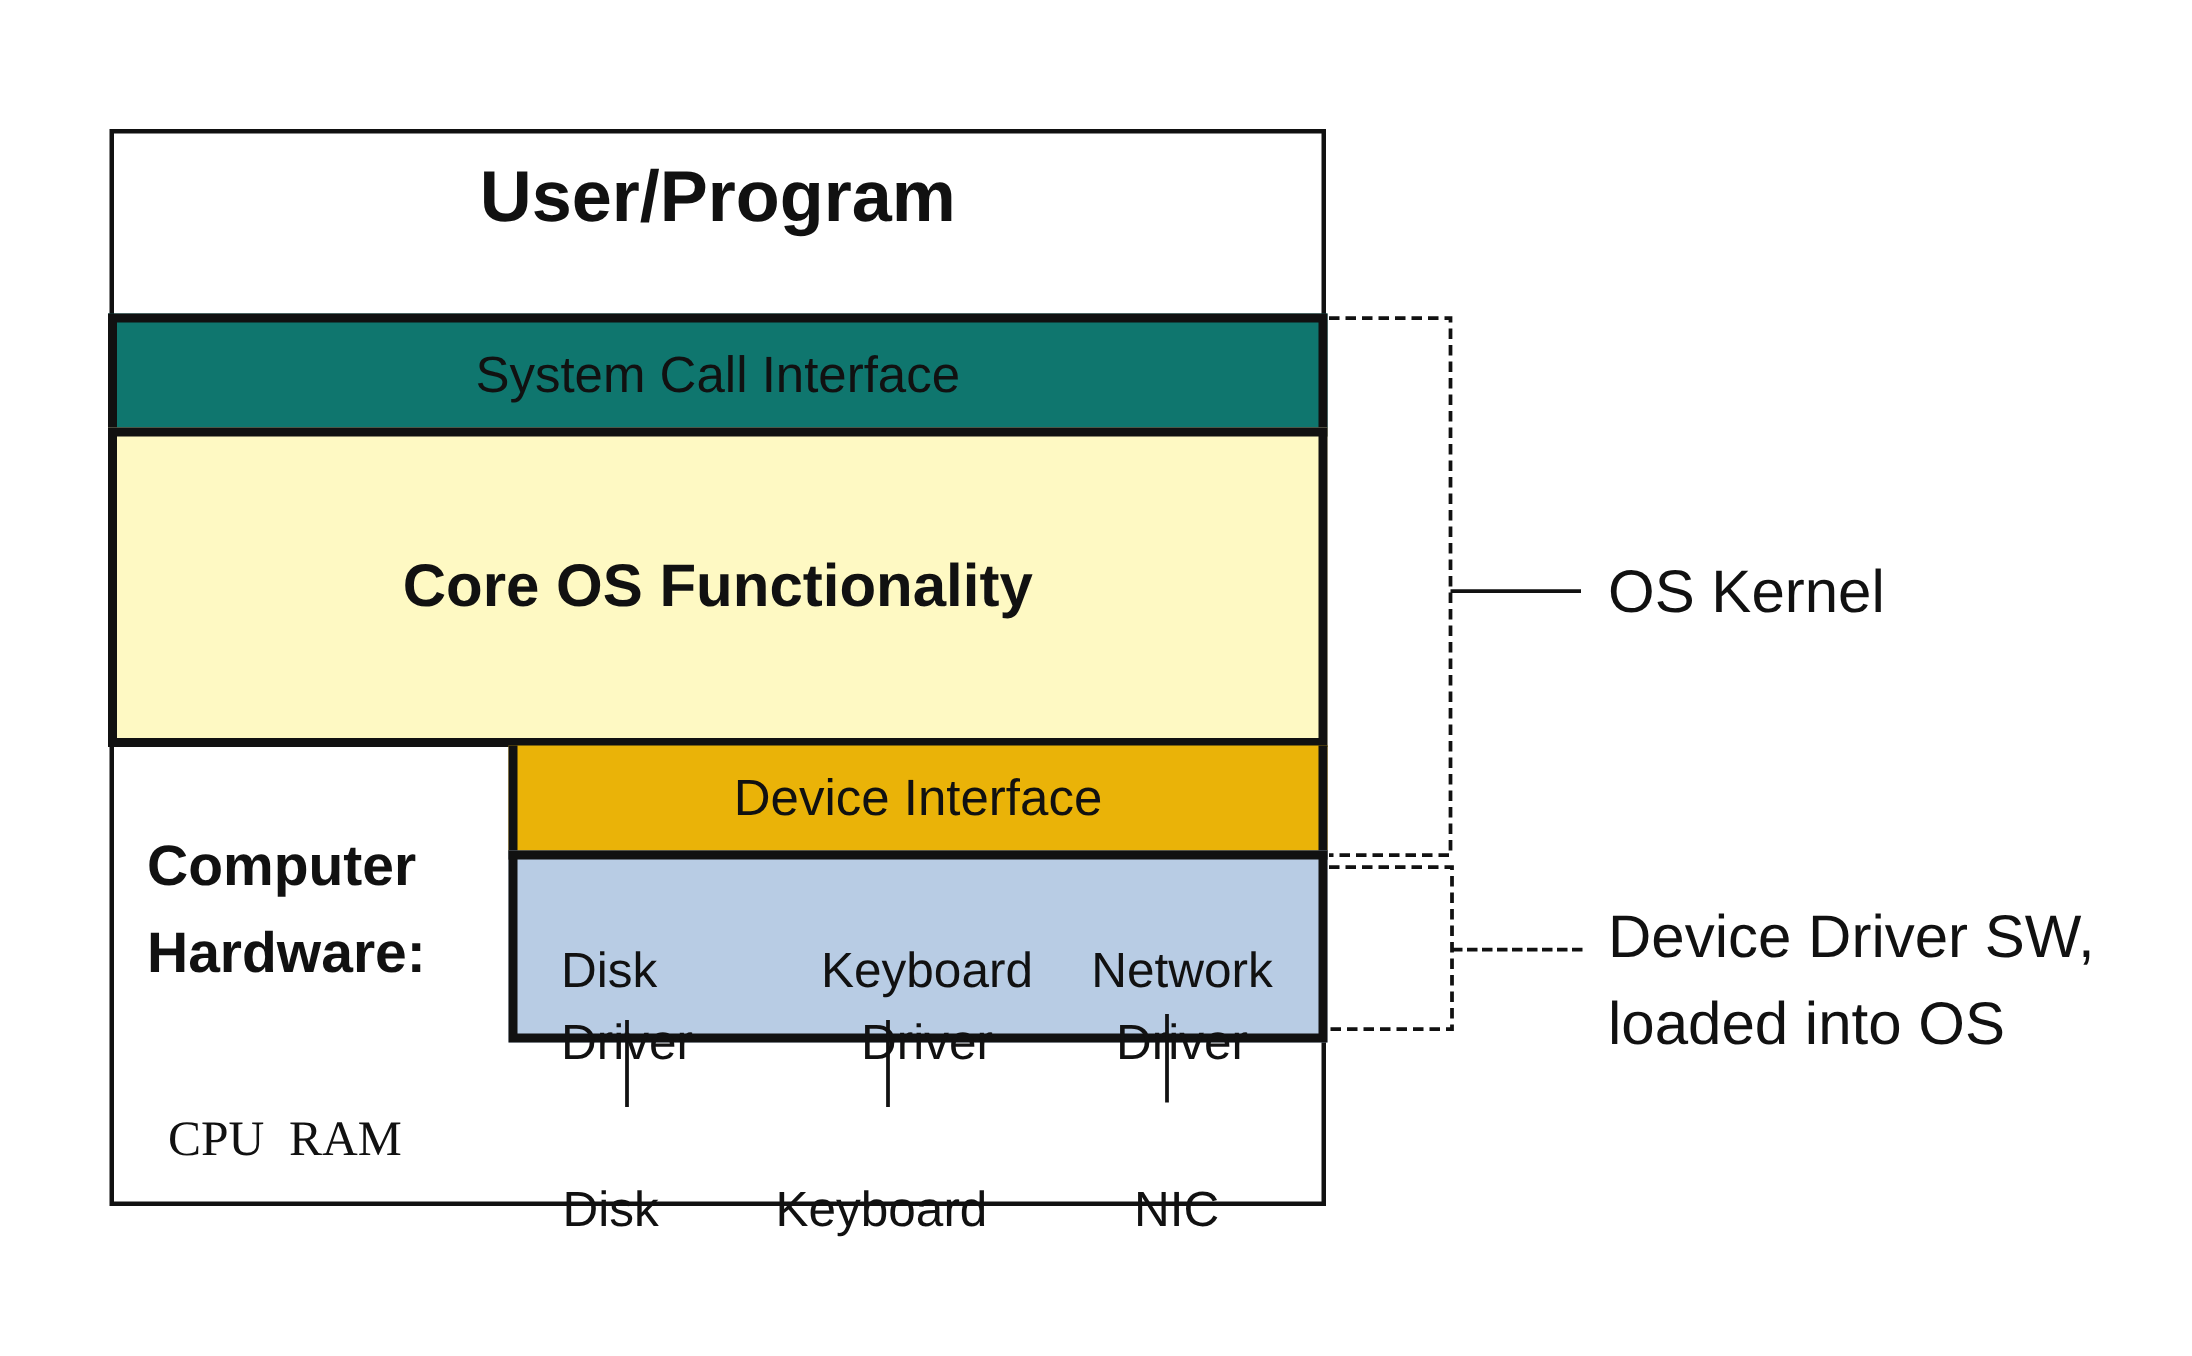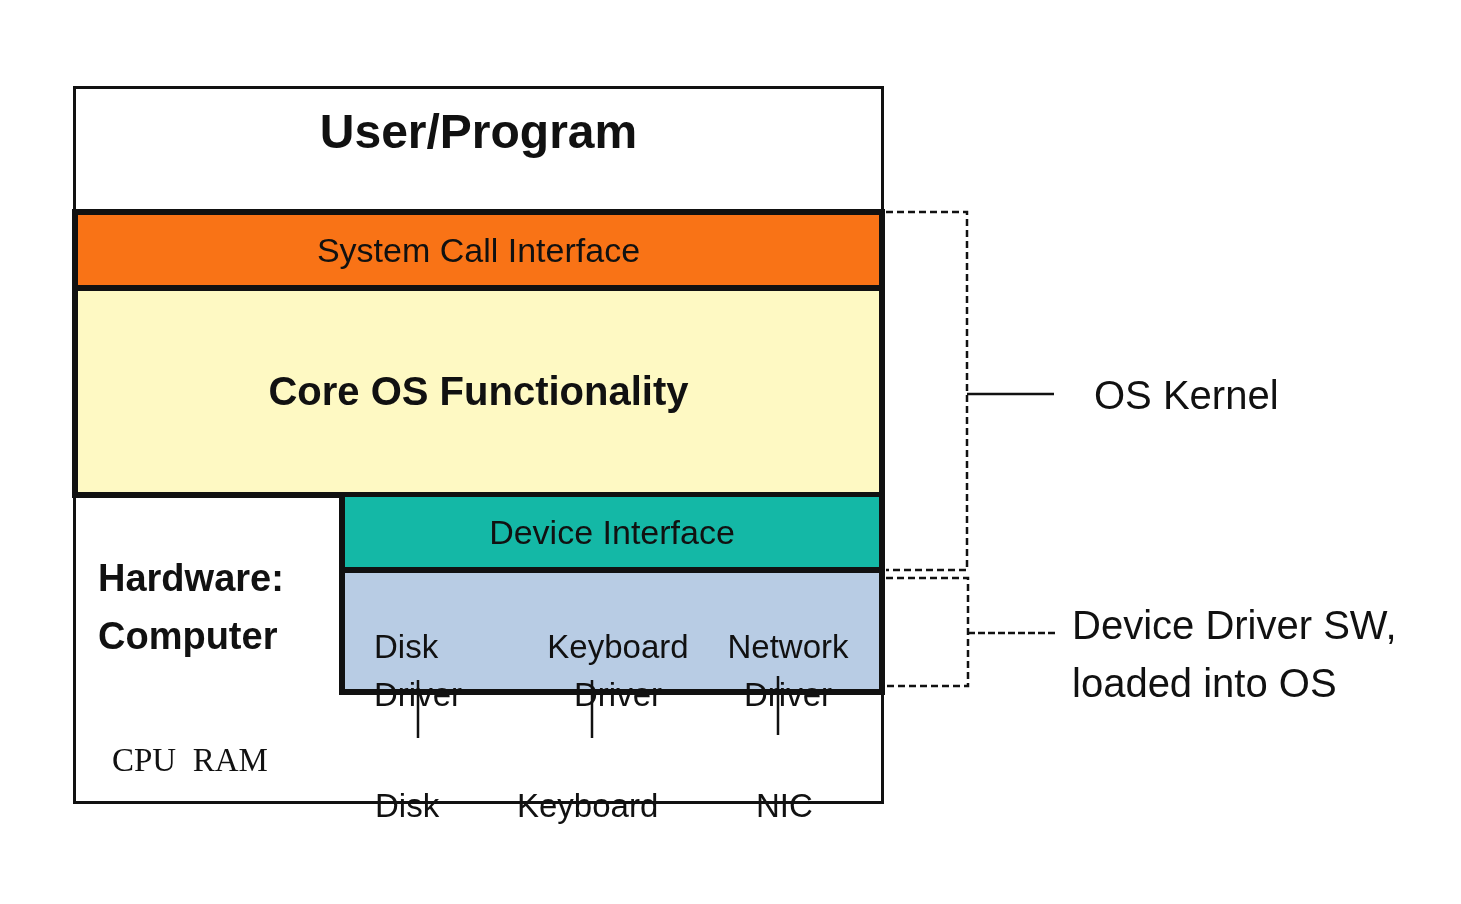--- a/index.html
+++ b/index.html
@@ -1,23 +1,23 @@
 <!DOCTYPE html>
 <html><head>
 <meta charset="utf-8">
 <style>
   html, body { margin:0; padding:0; background:#ffffff; }
   body { width:1461px; height:904px; position:relative; overflow:hidden;
          font-family:"Liberation Sans", sans-serif; color:#111; }
   .abs { position:absolute; box-sizing:border-box; }
   .center { display:flex; align-items:center; justify-content:center; text-align:center; }
   .outer { left:73px; top:86px; width:811px; height:718px; border:3px solid #111; background:#fff; }
-  .sci { left:72px; top:209px; width:813px; height:82px; border:6px solid #111; background:#f97316; font-size:34px; }
+  .sci { left:72px; top:209px; width:813px; height:82px; border:6px solid #111; background:#0f766e; font-size:34px; }
   .core { left:72px; top:285px; width:813px; height:213px; border:6px solid #111; background:#fef9c3; font-size:40px; font-weight:bold; }
-  .devif { left:339px; top:497px; width:546px; height:76px; border:6px solid #111; border-top:none; background:#14b8a6; font-size:34px; }
+  .devif { left:339px; top:497px; width:546px; height:76px; border:6px solid #111; border-top:none; background:#eab308; font-size:34px; }
   .drivers { left:339px; top:567px; width:546px; height:128px; border:6px solid #111; background:#b8cce4; }
   .lbl { font-size:33px; line-height:48px; white-space:nowrap;margin-top:39px; }
   .big { font-size:38px; font-weight:bold; line-height:58px; }
   svg.overlay { position:absolute; left:0; top:0; }
 </style>
 </head>
 <body>
 
 <div class="abs outer"></div>
 
@@ -48,26 +48,26 @@
 <div class="abs lbl" style="left:722px; top:584px; text-align:center; width:132px;">
   <div>Network</div>
   <div>Driver</div>
 </div>
 
 <div class="abs lbl" style="left:375px; top:743px;">Disk</div>
 <div class="abs lbl" style="left:517px; top:743px;">Keyboard</div>
 <div class="abs lbl" style="left:756px; top:743px;">NIC</div>
 
 <div class="abs big" style="left:98px; top:549px;">
+  <div>Computer</div>
   <div>Hardware:</div>
-  <div>Computer</div>
 </div>
 <div class="abs lbl" style="left:112px; top:697px; white-space:pre;font-family:Liberation Serif, serif;">CPU  RAM</div>
 
-<div class="abs" style="left:1094px; top:368px; font-size:40px; line-height:54px;">OS Kernel</div>
+<div class="abs" style="left:1072px; top:368px; font-size:40px; line-height:54px;">OS Kernel</div>
 <div class="abs" style="left:1072px; top:584px; font-size:40px; line-height:58px; white-space:nowrap;margin-top:12px;">
   <div>Device Driver SW,</div>
   <div>loaded into OS</div>
 </div>
 
 <svg class="overlay" width="1461" height="904">
 
   <line x1="418" y1="680" x2="418" y2="738" stroke="#111" stroke-width="2.5"></line>
   <line x1="592" y1="680" x2="592" y2="738" stroke="#111" stroke-width="2.5"></line>
   <line x1="778" y1="676" x2="778" y2="735" stroke="#111" stroke-width="2.5"></line>

